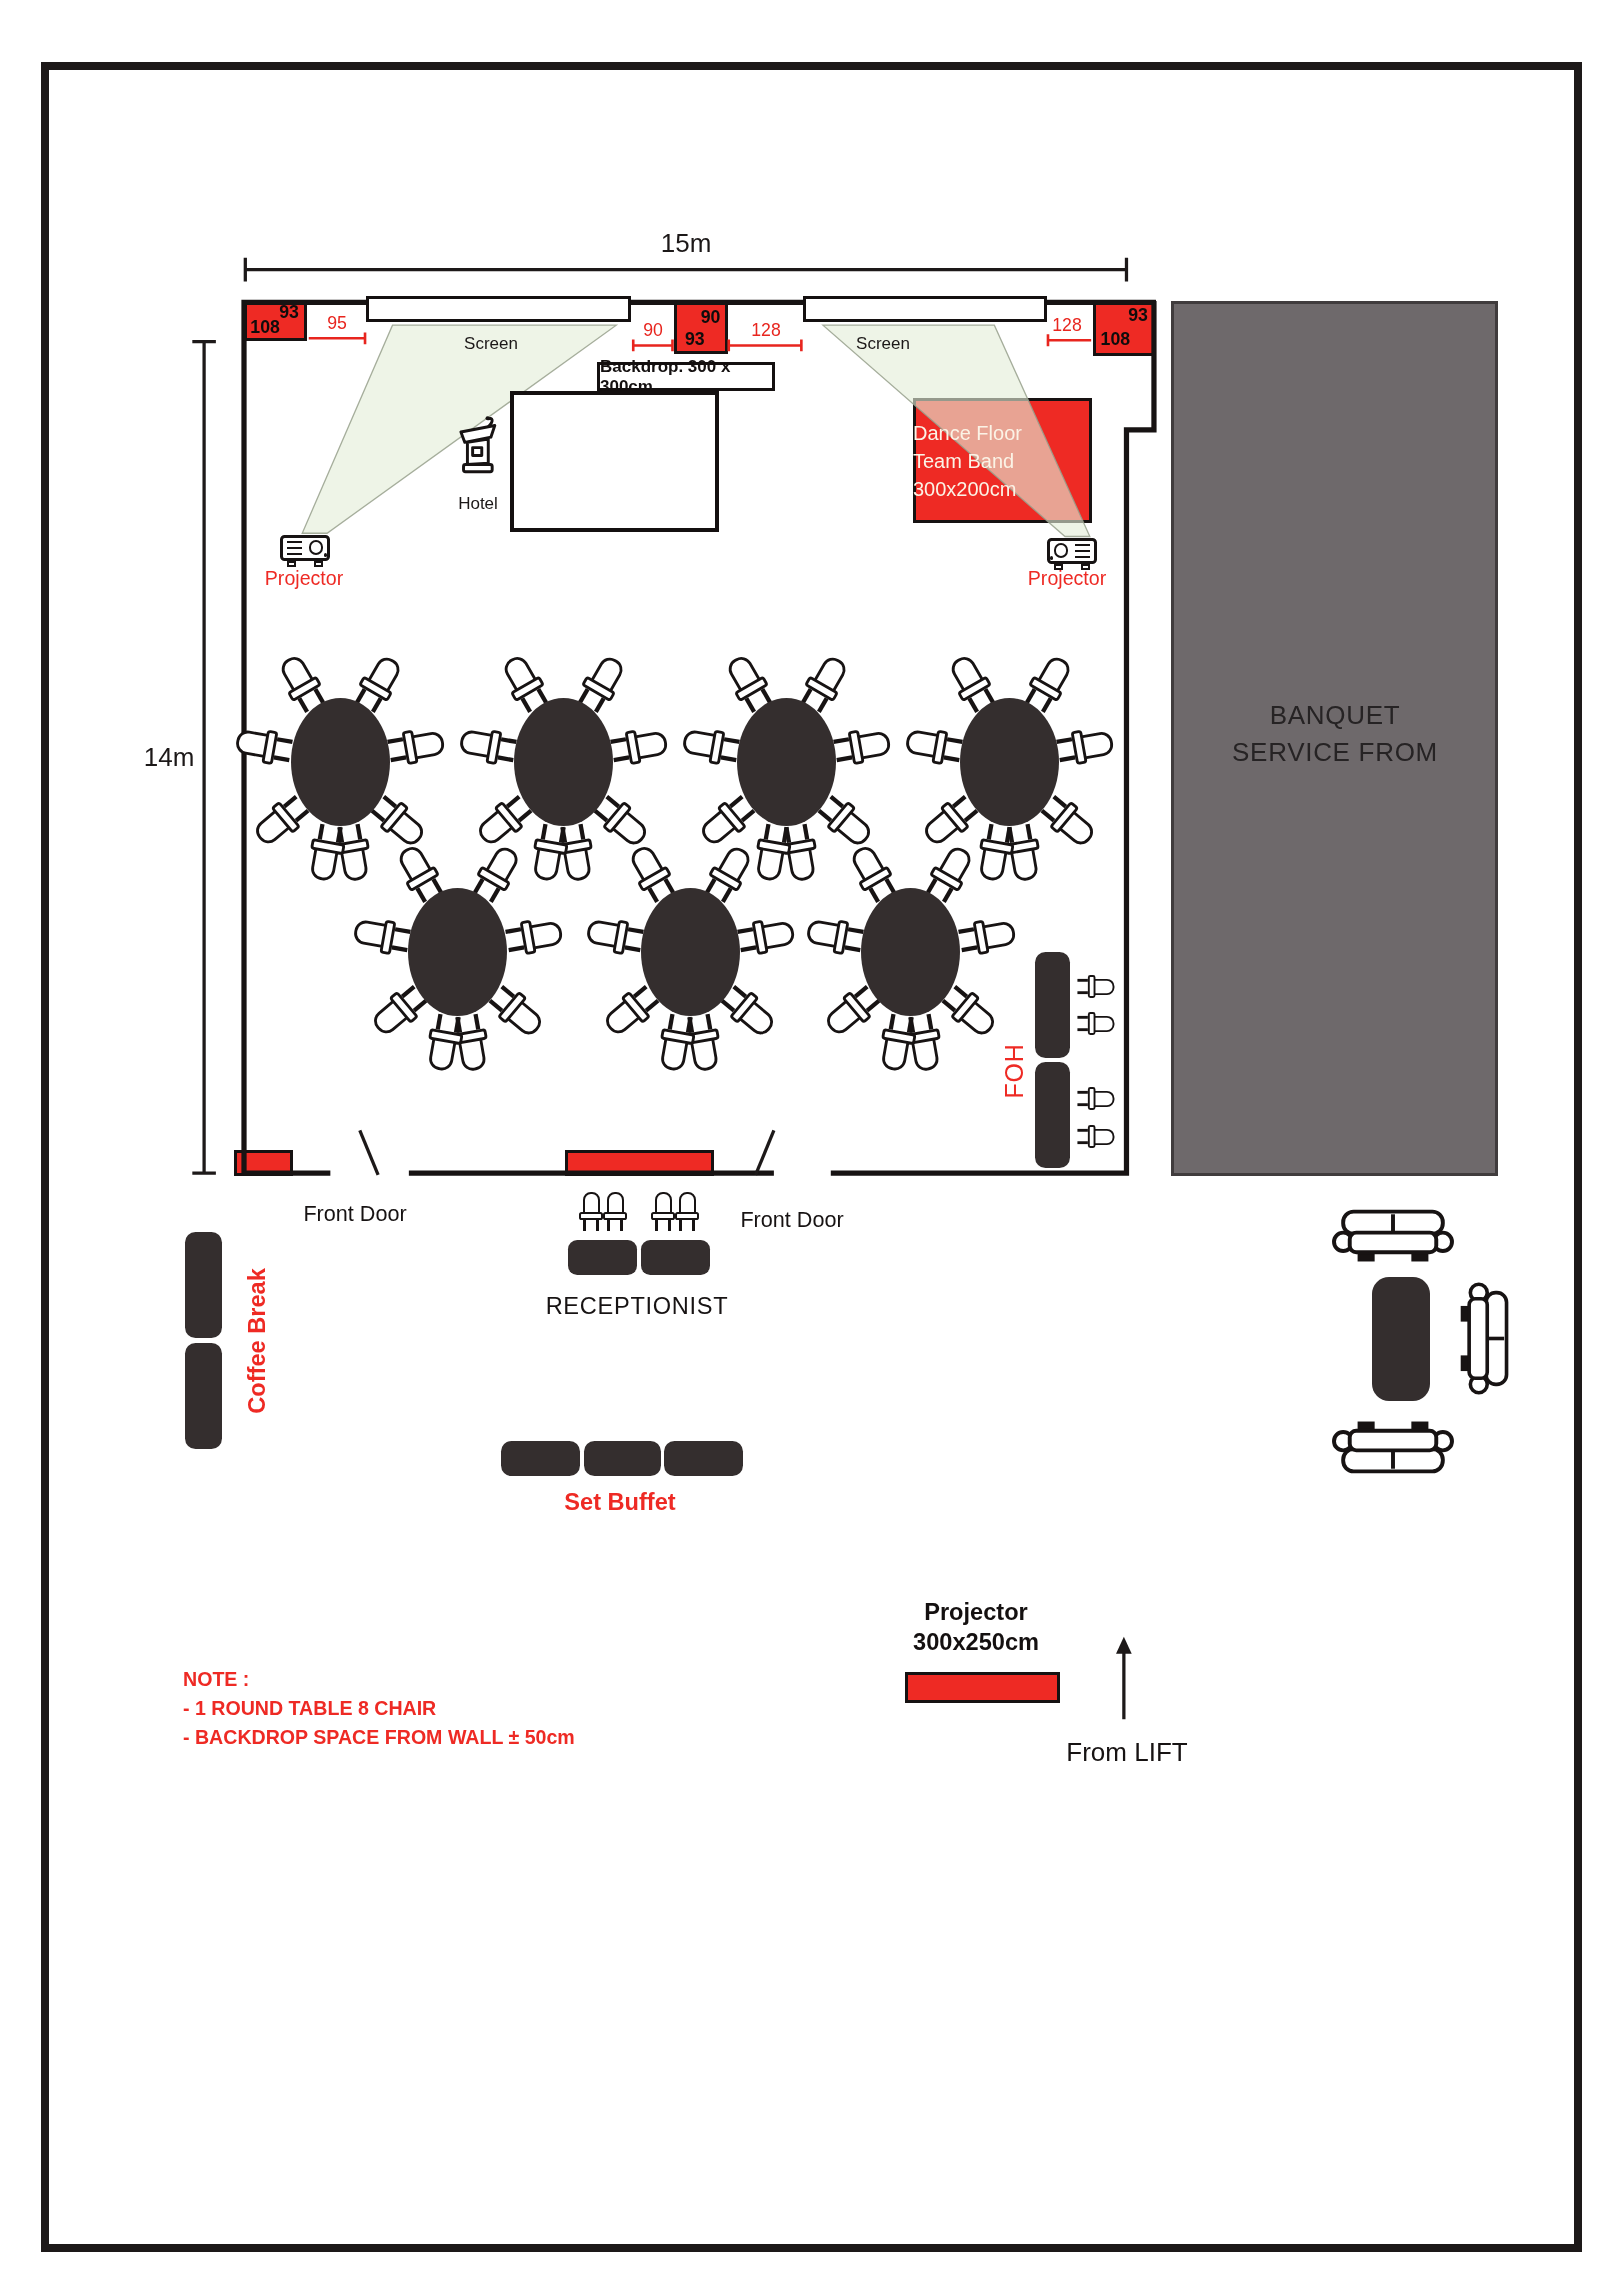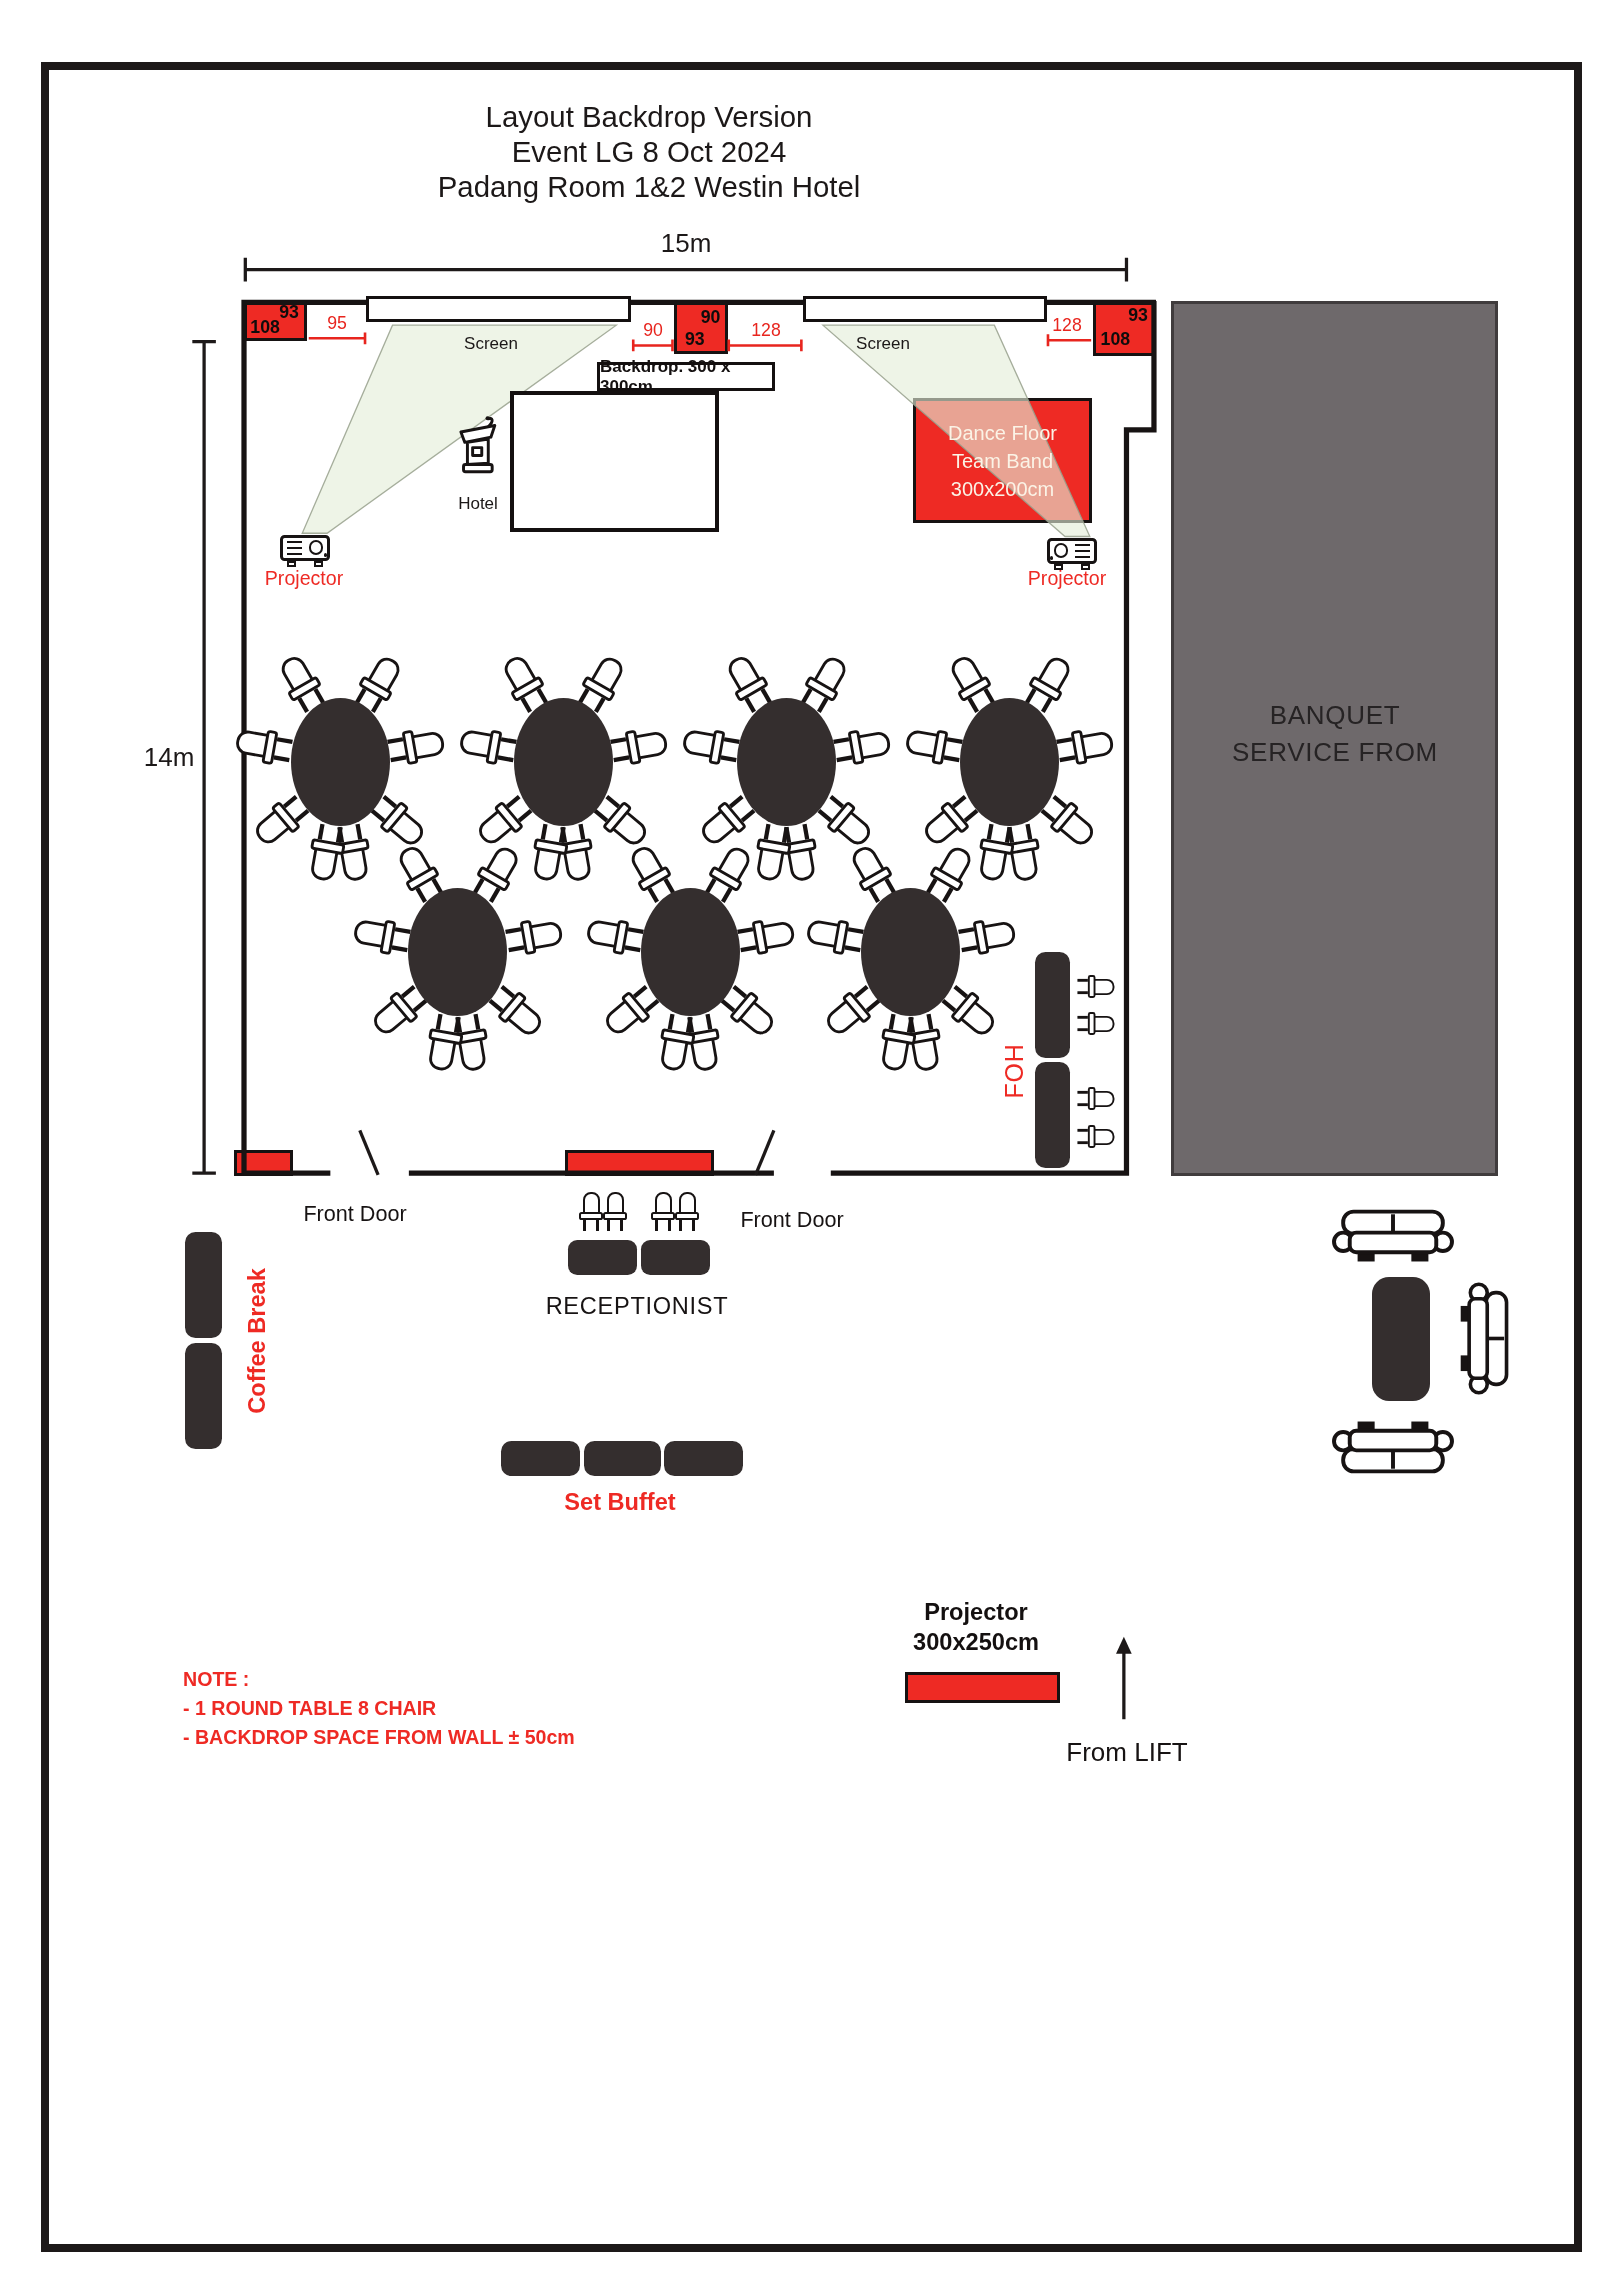--- a/index.html
+++ b/index.html
@@ -35,21 +35,21 @@
   .dim-label{font-size:26px;color:#1c1818;}
   .red-dim-label{position:absolute;transform:translate(-50%,-50%);font-size:17.7px;color:#e8251e;}
   .small-label{font-size:17px;color:#1c1818;}
   .stage-text{position:absolute;left:510px;top:391px;width:209px;height:141px;z-index:3;
     display:flex;flex-direction:column;justify-content:center;align-items:center;
     font-weight:bold;font-size:20px;line-height:29px;color:#141010;}
   .backdrop-box{position:absolute;left:597px;top:362px;width:178px;height:29px;z-index:3;
     background:#fff;border:3.9px solid #141010;box-sizing:border-box;display:flex;align-items:center;justify-content:center;
     font-weight:bold;font-size:17px;color:#141010;}
   .dance-text{position:absolute;left:913px;top:398px;width:179px;height:125px;z-index:4;
-    display:flex;flex-direction:column;justify-content:center;align-items:center;
+    display:flex;flex-direction:column;justify-content:center;align-items:flex-start;
     font-size:20px;line-height:28px;color:#fbf3e6;}
   .banquet-text{position:absolute;left:1335px;top:734px;transform:translate(-50%,-50%);z-index:3;
     text-align:center;font-size:26px;line-height:37px;color:#262324;letter-spacing:0.7px;}
   .note-block{position:absolute;left:183px;top:1665px;z-index:3;color:var(--red);
     font-weight:bold;font-size:19.6px;line-height:29px;}
   .photowall-label{position:absolute;left:976px;top:1597px;transform:translateX(-50%);z-index:3;
     text-align:center;font-weight:bold;font-size:23.6px;line-height:30px;color:#141010;}
   .chair{position:absolute;z-index:3;}
   .chair .back{position:absolute;left:4.6px;top:0;width:17px;height:23.6px;background:#fff;
     border:2.6px solid #171313;border-radius:7.9px 7.9px 3.9px 3.9px;box-sizing:border-box;}
@@ -116,25 +116,20 @@
     <path class="doorleaf" d="M1183,1728 L1155,1796"></path>
 
     <g>
       <line x1="1718" y1="2628" x2="1718" y2="2524" stroke="#1d1919" stroke-width="5"></line>
       <polygon points="1718,2502 1706,2528 1730,2528" fill="#1d1919"></polygon>
     </g>
   </svg>
 
   <div class="layer3">
 
-    <div class="title-block">
-      <div>Layout Backdrop Version</div>
-      <div>Event LG 8 Oct 2024</div>
-      <div>Padang Room 1&amp;2 Westin Hotel</div>
-    </div>
 
     <div class="ctr dim-label" style="left:686px;top:243px;">15m</div>
     <div class="ctr dim-label" style="left:169px;top:757px;">14m</div>
 
     <div class="red-dim-label" style="left:337px;top:323px;">95</div>
     <div class="red-dim-label" style="left:653px;top:330px;">90</div>
     <div class="red-dim-label" style="left:766px;top:330px;">128</div>
     <div class="red-dim-label" style="left:1067px;top:325px;">128</div>
 
     <div class="screen-box" style="left:366px;top:296px;width:265px;height:26px;"></div>

